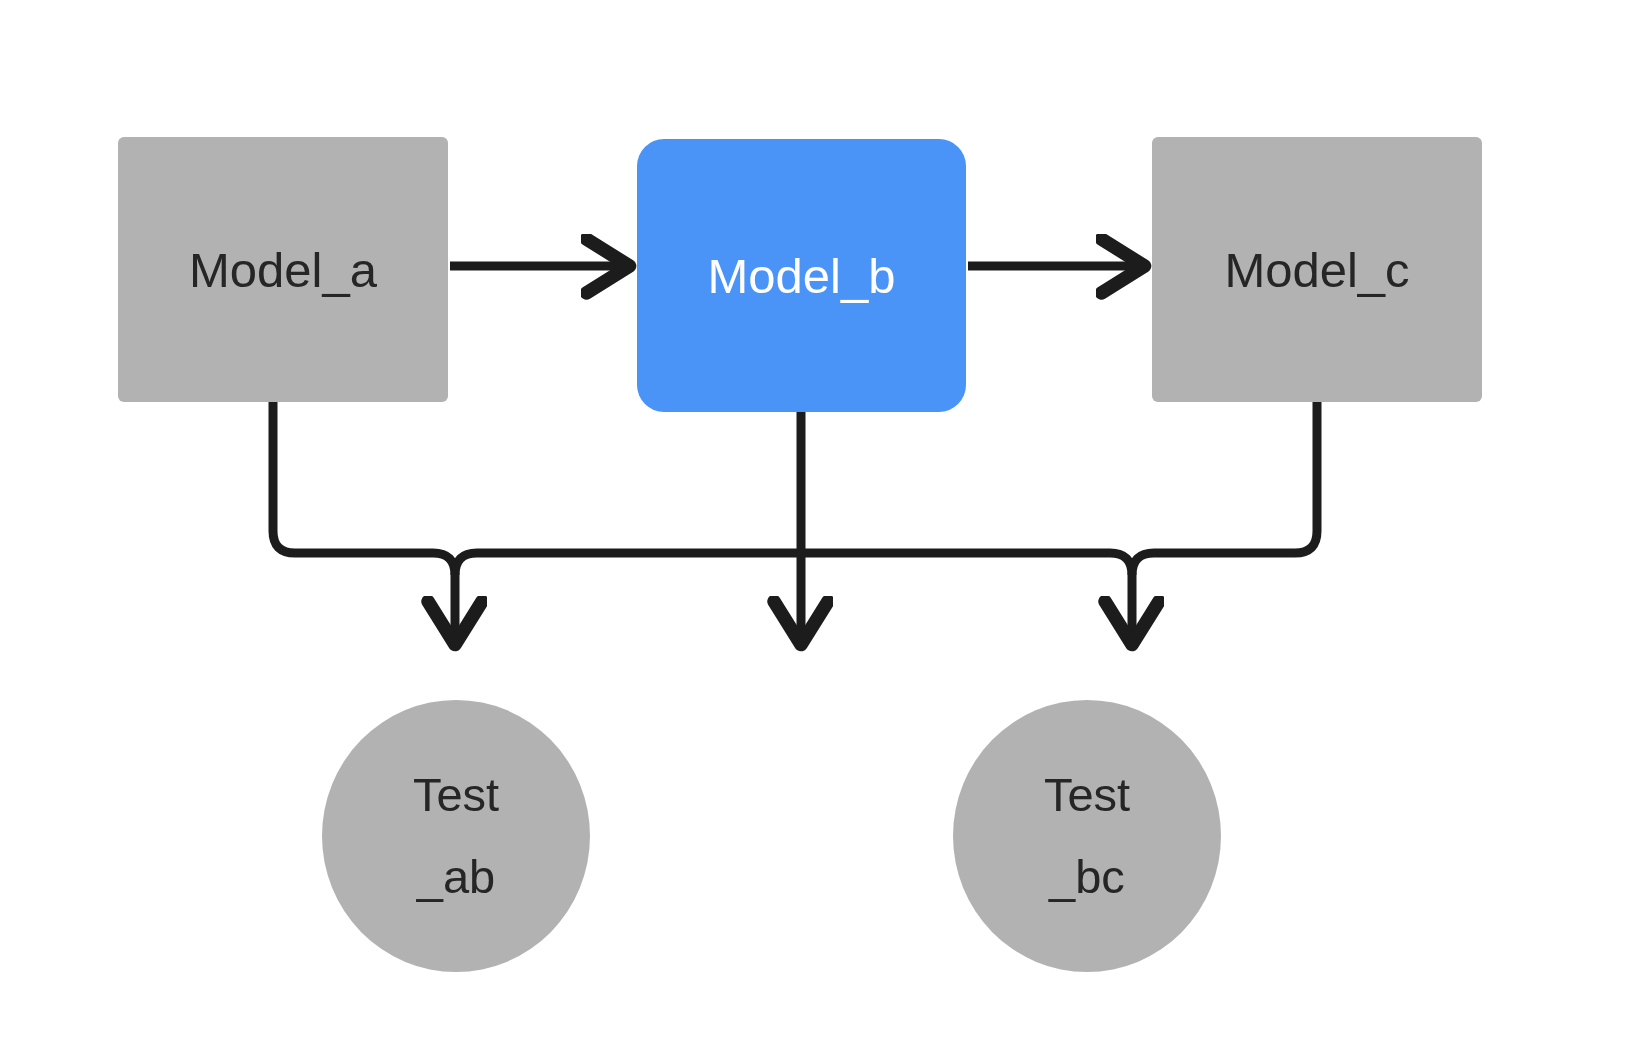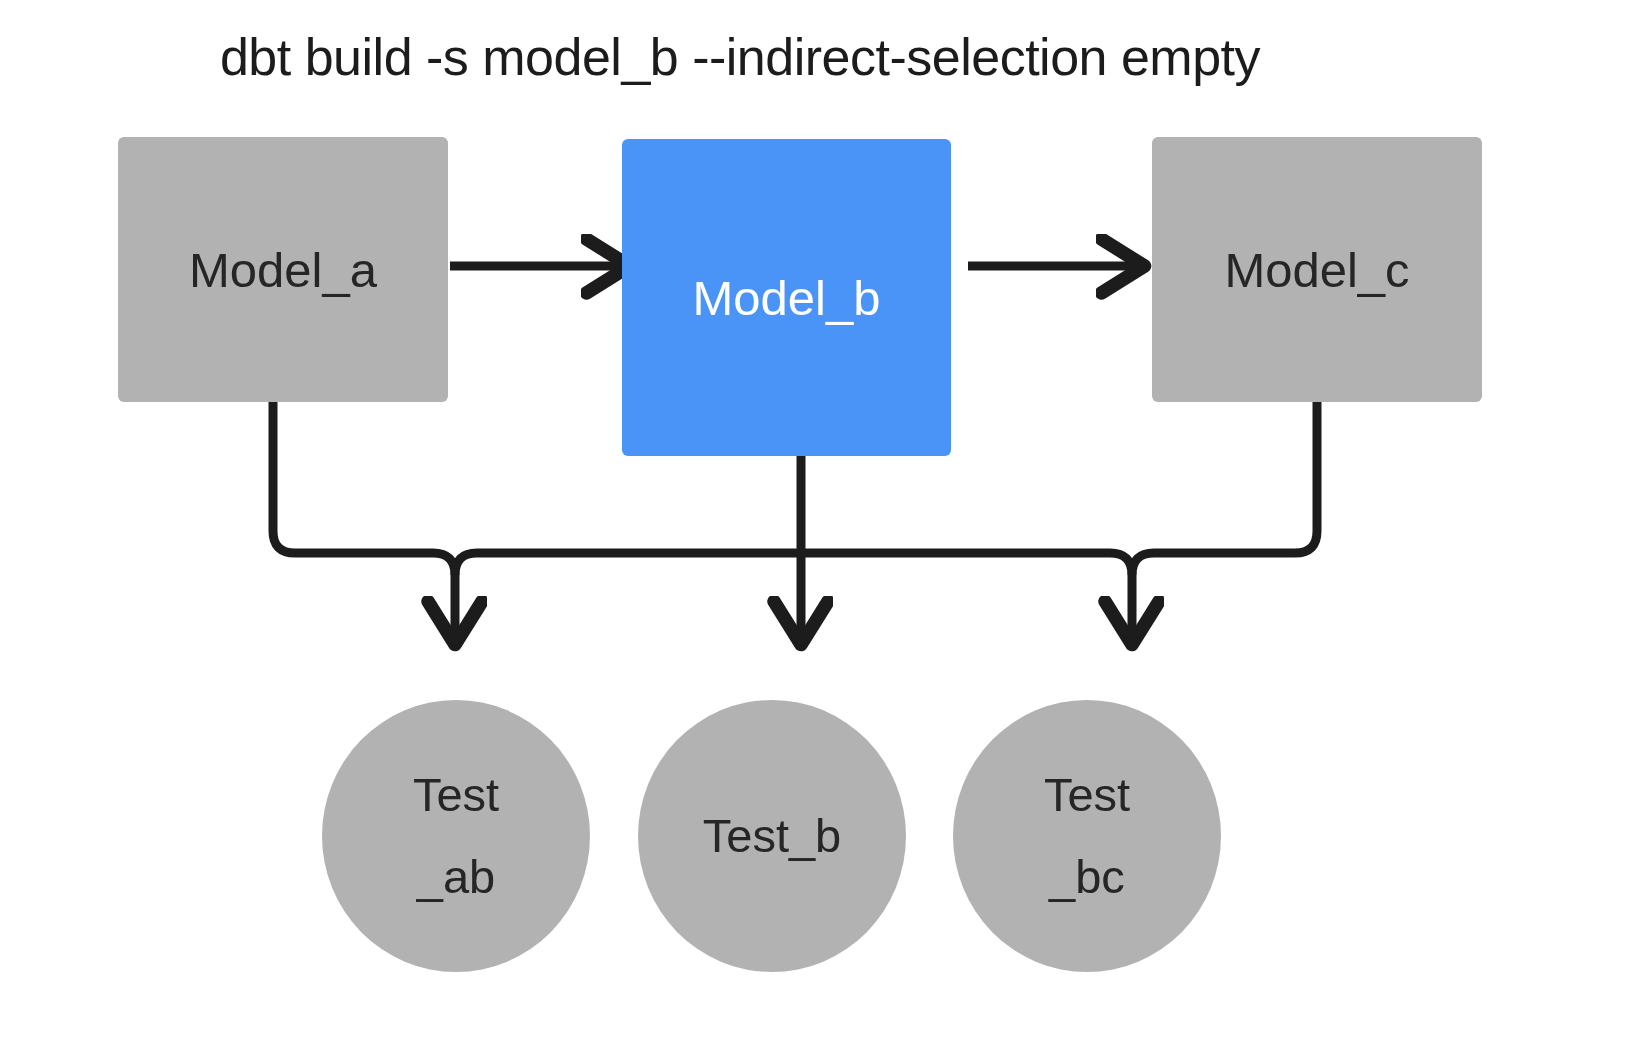--- a/index.html
+++ b/index.html
@@ -58,32 +58,31 @@
     justify-content: center;
     font-size: 47px;
     line-height: 82px;
     box-sizing: border-box;
   }
   .node-circle .node-label {
     text-align: center;
     white-space: pre-line;
   }
   #model_a { left: 118px;  top: 137px; width: 330px; height: 265px; }
-  #model_b { left: 622px;  top: 139px; width: 329px; height: 317px; }
+  #model_b { left: 637px;  top: 139px; width: 329px; height: 273px; border-radius: 27px; }
   #model_c { left: 1152px; top: 137px; width: 330px; height: 265px; }
   #test_ab { left: 322px;  top: 700px; width: 268px; height: 272px; }
   #test_b  { left: 638px;  top: 700px; width: 268px; height: 272px; }
   #test_bc { left: 953px;  top: 700px; width: 268px; height: 272px; }
 </style>
 </head>
 <body>
 
 <div id="canvas">
 
-  <div class="title">dbt build -s model_b --indirect-selection empty</div>
 
   <svg id="edges" viewBox="0 0 1630 1060" xmlns="http://www.w3.org/2000/svg">
     <defs>
       <marker id="arrowhead" markerWidth="9" markerHeight="9" refX="5.0" refY="3.6" orient="auto" markerUnits="strokeWidth">
         <path d="M 0.6 0.6 L 5.4 3.6 L 0.6 6.6" fill="none" stroke="#1c1c1c" stroke-width="1.5" stroke-linecap="round" stroke-linejoin="round"></path>
       </marker>
     </defs>
 
     <g fill="none" stroke="#1c1c1c" stroke-width="9" stroke-linecap="butt" stroke-linejoin="round">
 
@@ -113,22 +112,19 @@
 
   <div class="node-box" id="model_c" style="background:#b2b2b2;color:#262626;">
     <span class="node-label">Model_c</span>
   </div>
 
   <div class="node-circle" id="test_ab" style="background:#b2b2b2;color:#262626;">
     <span class="node-label">Test
 _ab</span>
   </div>
 
-  <div class="node-circle" id="test_b" style="background:#b2b2b2;color:#262626;">
-    <span class="node-label">Test_b</span>
-  </div>
 
   <div class="node-circle" id="test_bc" style="background:#b2b2b2;color:#262626;">
     <span class="node-label">Test
 _bc</span>
   </div>
 
 </div>
 
 </body></html>

